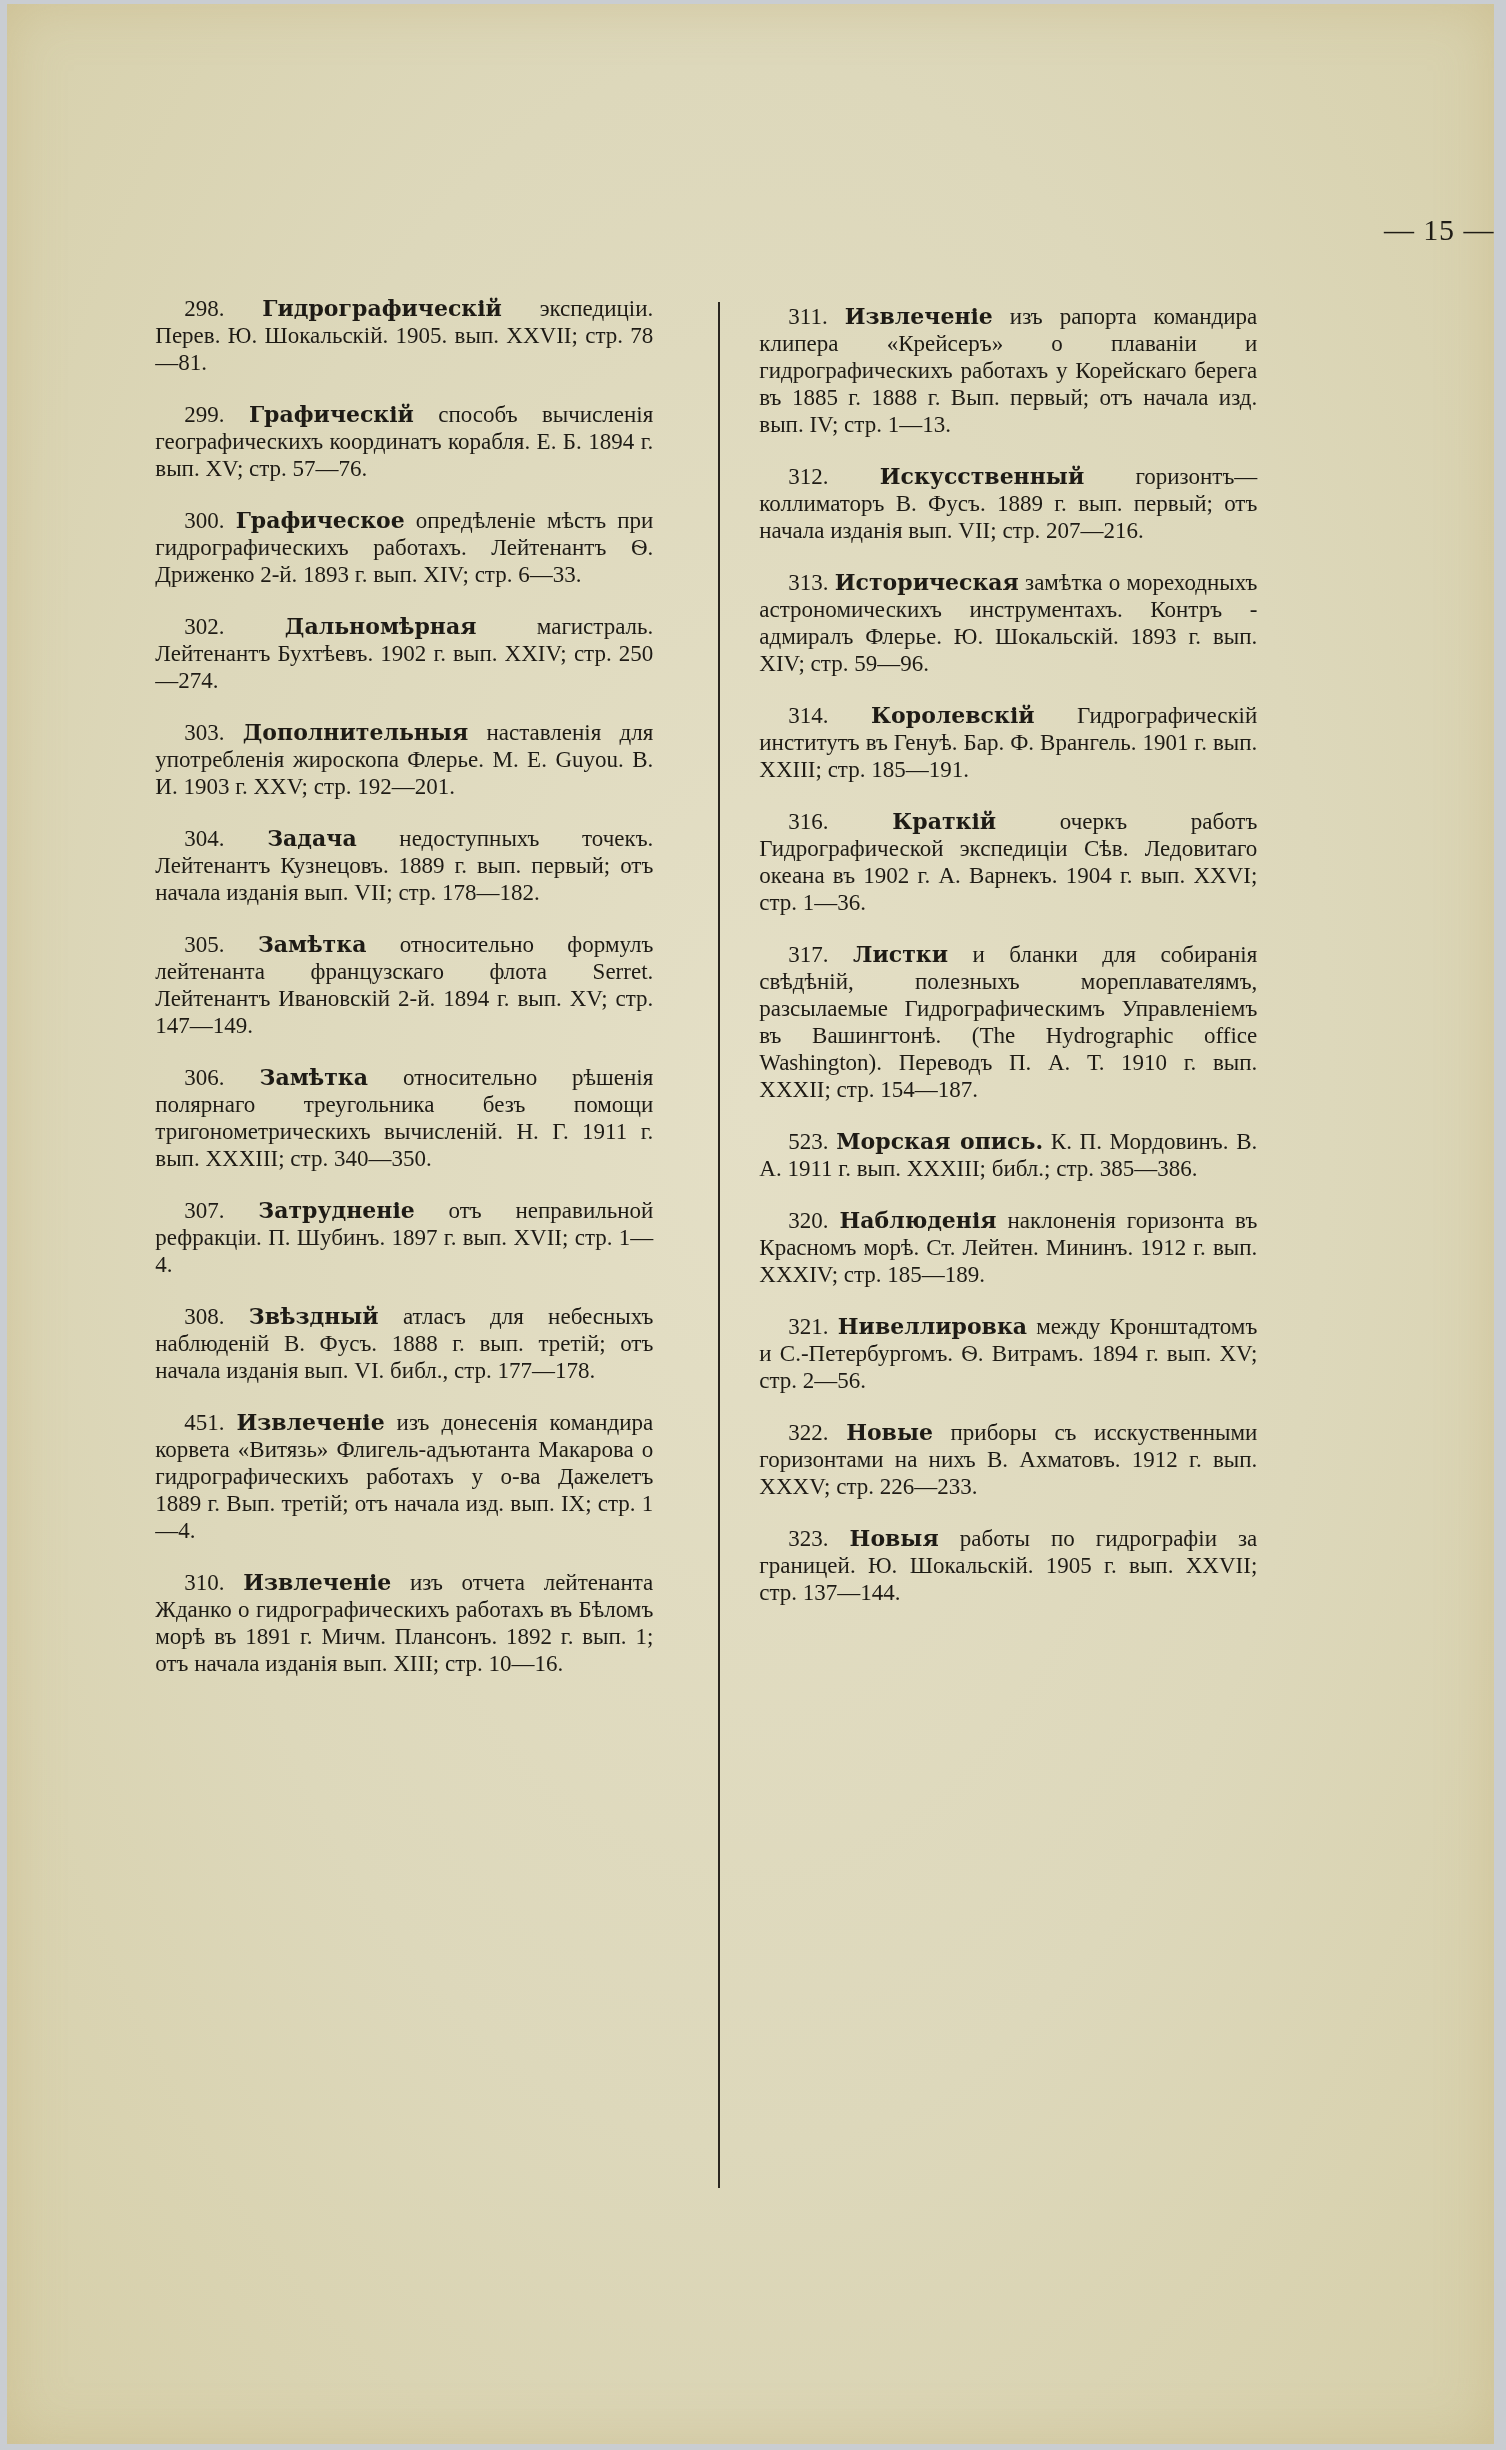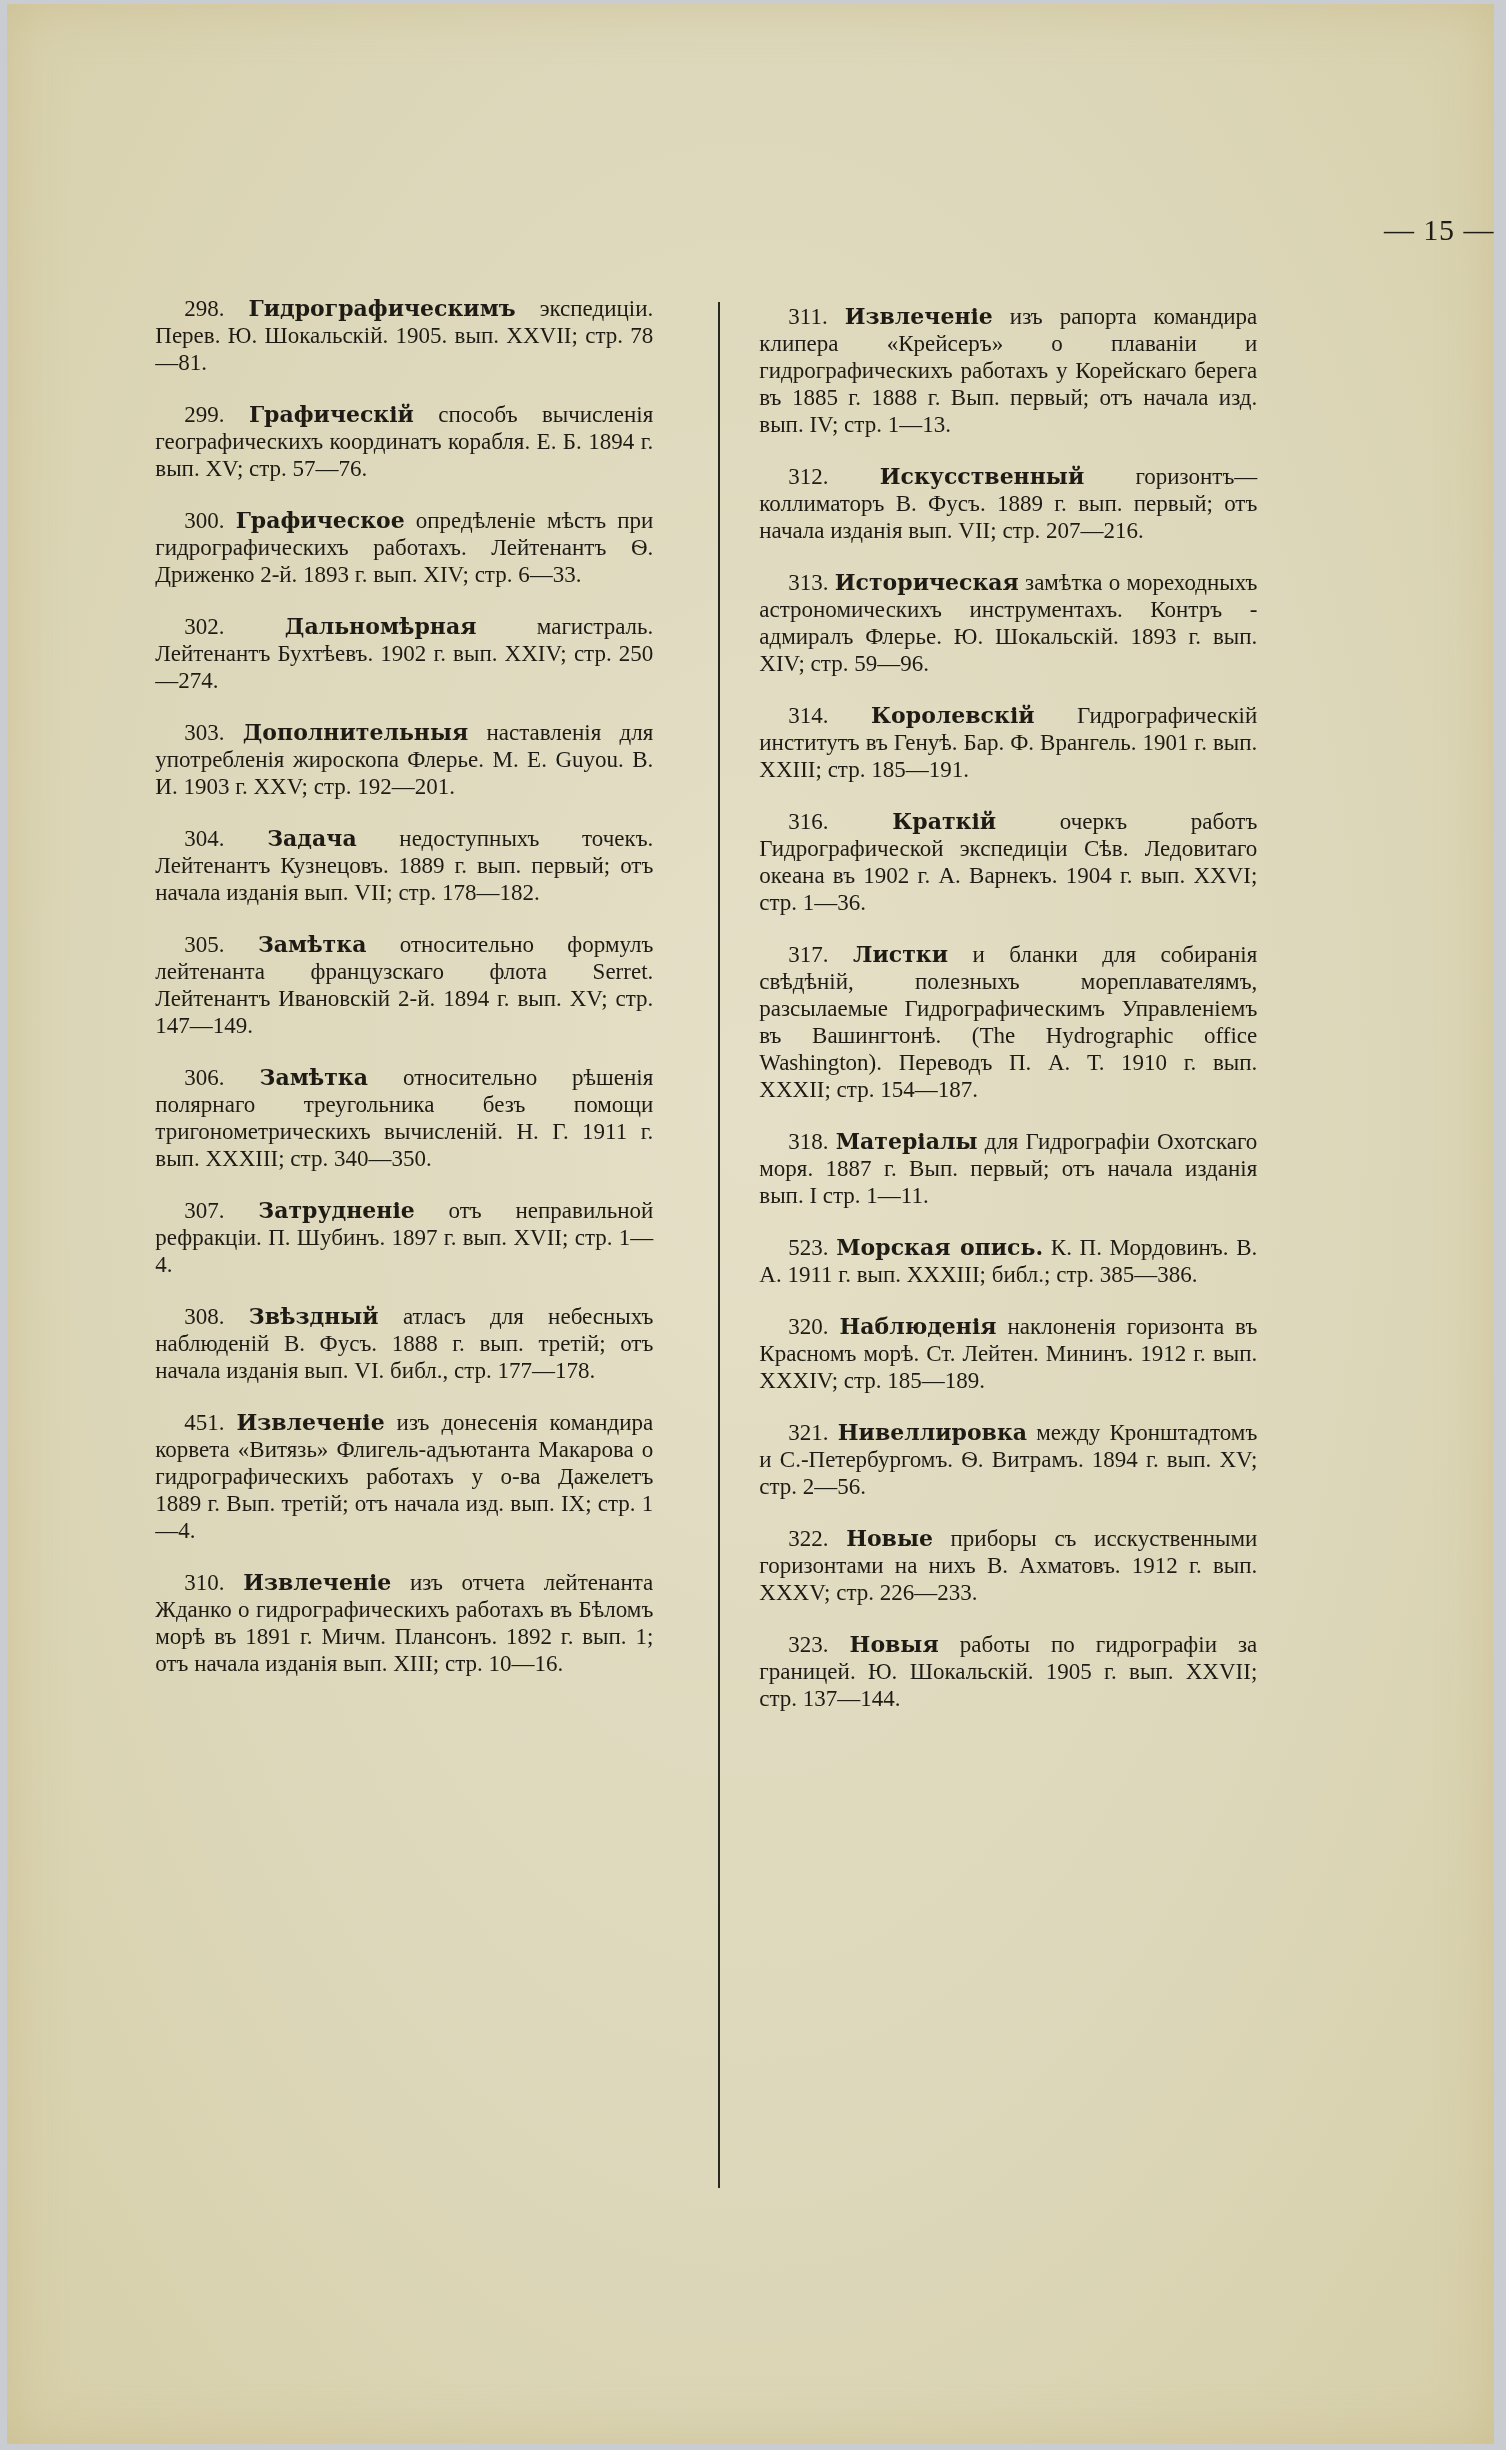--- a/index.html
+++ b/index.html
@@ -60,42 +60,41 @@
   .entry .num { }
   .entry .head { font-weight: bold; font-family: "DejaVu Serif", "Liberation Serif", serif; font-size: 22px; }
 </style>
 </head>
 <body>
 
 <div class="page">
   <div class="page-number">— 15 —</div>
 
   <div class="column col-left" id="col-left">
-      <p class="entry"><span class="num">298.</span> <span class="head">Гидрографическимъ</span><span class="text"> экспедиціи. Перев. Ю. Шокальскій. 1905. вып. XXVII; стр. 78—81.</span></p>
+      <p class="entry"><span class="num">298.</span> <span class="head">Гидрографическій</span><span class="text"> экспедиціи. Перев. Ю. Шокальскій. 1905. вып. XXVII; стр. 78—81.</span></p>
       <p class="entry"><span class="num">299.</span> <span class="head">Графическій</span><span class="text"> способъ вычисленія географическихъ координатъ корабля. Е. Б. 1894 г. вып. XV; стр. 57—76.</span></p>
       <p class="entry"><span class="num">300.</span> <span class="head">Графическое</span><span class="text"> опредѣленіе мѣстъ при гидрографическихъ работахъ. Лейтенантъ Ѳ. Дриженко 2-й. 1893 г. вып. XIV; стр. 6—33.</span></p>
       <p class="entry"><span class="num">302.</span> <span class="head">Дальномѣрная</span><span class="text"> магистраль. Лейтенантъ Бухтѣевъ. 1902 г. вып. XXIV; стр. 250—274.</span></p>
       <p class="entry"><span class="num">303.</span> <span class="head">Дополнительныя</span><span class="text"> наставленія для употребленія жироскопа Флерье. M. E. Guyou. В. И. 1903 г. XXV; стр. 192—201.</span></p>
       <p class="entry"><span class="num">304.</span> <span class="head">Задача</span><span class="text"> недоступныхъ точекъ. Лейтенантъ Кузнецовъ. 1889 г. вып. первый; отъ начала изданія вып. VII; стр. 178—182.</span></p>
       <p class="entry"><span class="num">305.</span> <span class="head">Замѣтка</span><span class="text"> относительно формулъ лейтенанта французскаго флота Serret. Лейтенантъ Ивановскій 2-й. 1894 г. вып. XV; стр. 147—149.</span></p>
       <p class="entry"><span class="num">306.</span> <span class="head">Замѣтка</span><span class="text"> относительно рѣшенія полярнаго треугольника безъ помощи тригонометрическихъ вычисленій. Н. Г. 1911 г. вып. XXXIII; стр. 340—350.</span></p>
       <p class="entry"><span class="num">307.</span> <span class="head">Затрудненіе</span><span class="text"> отъ неправильной рефракціи. П. Шубинъ. 1897 г. вып. XVII; стр. 1—4.</span></p>
       <p class="entry"><span class="num">308.</span> <span class="head">Звѣздный</span><span class="text"> атласъ для небесныхъ наблюденій В. Фусъ. 1888 г. вып. третій; отъ начала изданія вып. VI. библ., стр. 177—178.</span></p>
       <p class="entry"><span class="num">451.</span> <span class="head">Извлеченіе</span><span class="text"> изъ донесенія командира корвета «Витязь» Флигель-адъютанта Макарова о гидрографическихъ работахъ у о-ва Дажелетъ 1889 г. Вып. третій; отъ начала изд. вып. IX; стр. 1—4.</span></p>
       <p class="entry"><span class="num">310.</span> <span class="head">Извлеченіе</span><span class="text"> изъ отчета лейтенанта Жданко о гидрографическихъ работахъ въ Бѣломъ морѣ въ 1891 г. Мичм. Плансонъ. 1892 г. вып. 1; отъ начала изданія вып. XIII; стр. 10—16.</span></p>
     </div>
   <div class="divider"></div>
   <div class="column col-right" id="col-right">
       <p class="entry"><span class="num">311.</span> <span class="head">Извлеченіе</span><span class="text"> изъ рапорта командира клипера «Крейсеръ» о плаваніи и гидрографическихъ работахъ у Корейскаго берега въ 1885 г. 1888 г. Вып. первый; отъ начала изд. вып. IV; стр. 1—13.</span></p>
       <p class="entry"><span class="num">312.</span> <span class="head">Искусственный</span><span class="text"> горизонтъ—коллиматоръ В. Фусъ. 1889 г. вып. первый; отъ начала изданія вып. VII; стр. 207—216.</span></p>
       <p class="entry"><span class="num">313.</span> <span class="head">Историческая</span><span class="text"> замѣтка о мореходныхъ астрономическихъ инструментахъ. Контръ - адмиралъ Флерье. Ю. Шокальскій. 1893 г. вып. XIV; стр. 59—96.</span></p>
       <p class="entry"><span class="num">314.</span> <span class="head">Королевскій</span><span class="text"> Гидрографическій институтъ въ Генуѣ. Бар. Ф. Врангель. 1901 г. вып. XXIII; стр. 185—191.</span></p>
       <p class="entry"><span class="num">316.</span> <span class="head">Краткій</span><span class="text"> очеркъ работъ Гидрографической экспедиціи Сѣв. Ледовитаго океана въ 1902 г. А. Варнекъ. 1904 г. вып. XXVI; стр. 1—36.</span></p>
       <p class="entry"><span class="num">317.</span> <span class="head">Листки</span><span class="text"> и бланки для собиранія свѣдѣній, полезныхъ мореплавателямъ, разсылаемые Гидрографическимъ Управленіемъ въ Вашингтонѣ. (The Hydrographic office Washington). Переводъ П. А. Т. 1910 г. вып. XXXII; стр. 154—187.</span></p>
-      <p class="entry"><span class="num">318.</span> <span class="head">Матеріалы</span><span class="text"> для Гидрографіи Охотскаго моря. 1887 г. Вып. первый; отъ начала изданія вып. I стр. 1—11.</span></p>
       <p class="entry"><span class="num">523.</span> <span class="head">Морская опись.</span><span class="text"> К. П. Мордовинъ. В. А. 1911 г. вып. XXXIII; библ.; стр. 385—386.</span></p>
       <p class="entry"><span class="num">320.</span> <span class="head">Наблюденія</span><span class="text"> наклоненія горизонта въ Красномъ морѣ. Ст. Лейтен. Мининъ. 1912 г. вып. XXXIV; стр. 185—189.</span></p>
       <p class="entry"><span class="num">321.</span> <span class="head">Нивеллировка</span><span class="text"> между Кронштадтомъ и С.-Петербургомъ. Ѳ. Витрамъ. 1894 г. вып. XV; стр. 2—56.</span></p>
       <p class="entry"><span class="num">322.</span> <span class="head">Новые</span><span class="text"> приборы съ исскуственными горизонтами на нихъ В. Ахматовъ. 1912 г. вып. XXXV; стр. 226—233.</span></p>
       <p class="entry"><span class="num">323.</span> <span class="head">Новыя</span><span class="text"> работы по гидрографіи за границей. Ю. Шокальскій. 1905 г. вып. XXVII; стр. 137—144.</span></p>
     </div>
 </div>
 
 
 </body></html>

